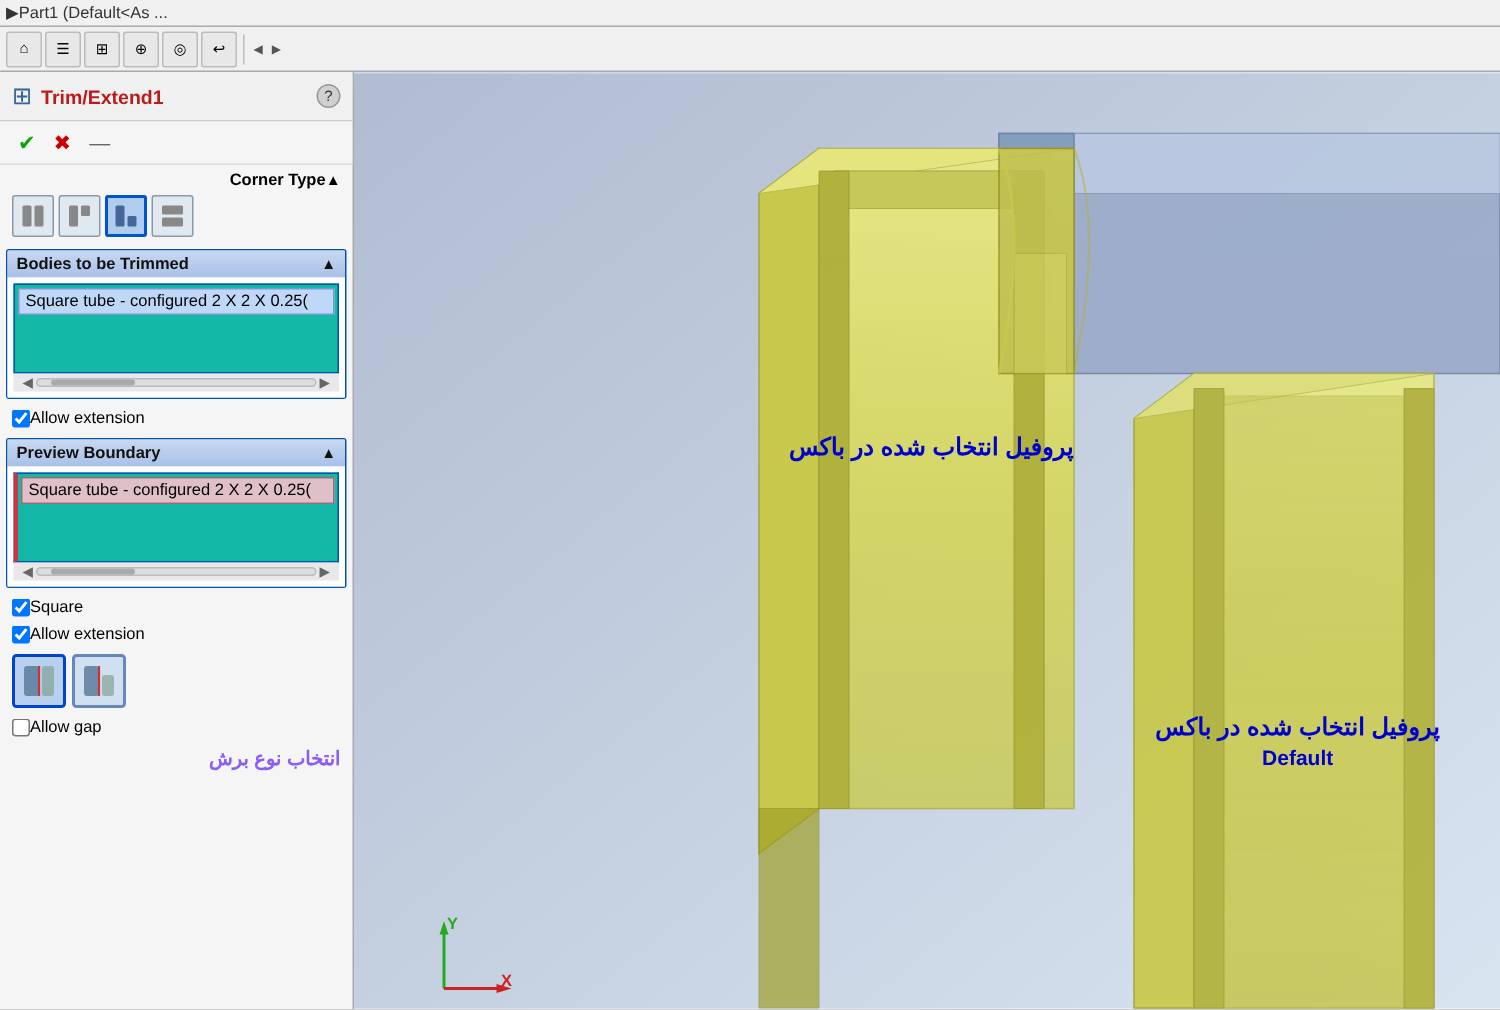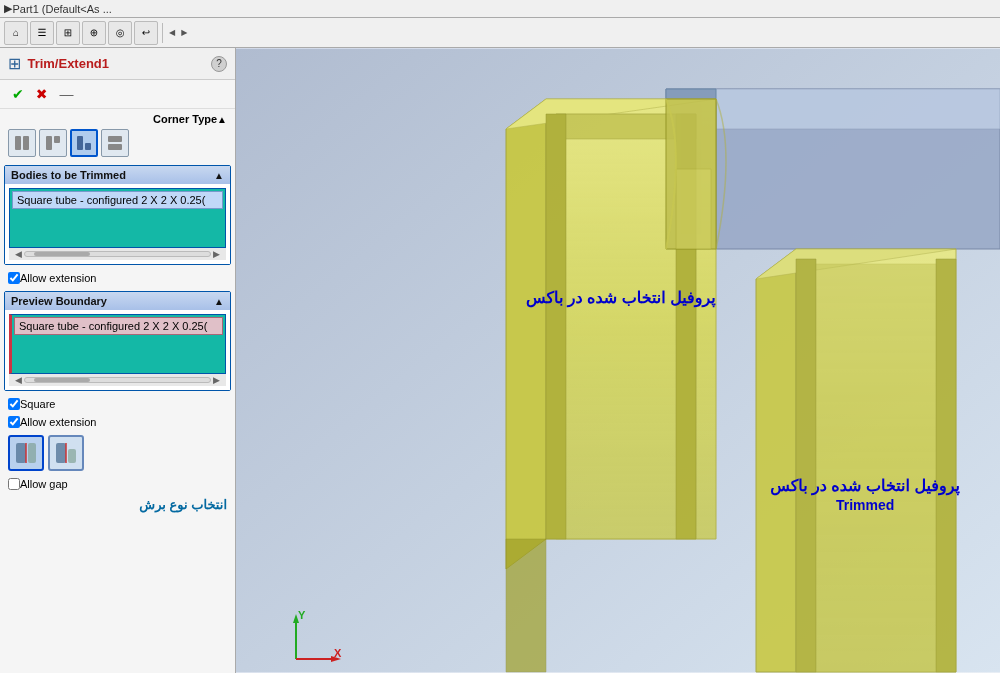--- a/index.html
+++ b/index.html
@@ -213,21 +213,21 @@
           <line x1="14" y1="4" x2="14" y2="24" stroke="#cc3333" stroke-width="1.5"></line>
         </svg>
       </div>
     </div>
 
     <div class="checkbox-row">
       <input type="checkbox" style="">
       <label>Allow gap</label>
     </div>
 
-    <div style="padding: 4px 8px; color: #0369a1; font-weight: bold; font-size: 13px; direction: rtl;">انتخاب نوع برش</div>
+    <div style="padding: 4px 8px; color: #8b5cf6; font-weight: bold; font-size: 13px; direction: rtl;">انتخاب نوع برش</div>
 
   </div>
 
   <div class="viewport">
     <svg viewBox="0 0 764 623" xmlns="http://www.w3.org/2000/svg" width="100%" height="100%">
 
       <defs>
         <linearGradient id="bgGrad" x1="0%" y1="0%" x2="100%" y2="100%">
           <stop offset="0%" style="stop-color:#b0bcd0;stop-opacity:1"></stop>
           <stop offset="100%" style="stop-color:#d8e4f0;stop-opacity:1"></stop>
@@ -313,18 +313,18 @@
     </svg>
 
     
     <div class="annotation" style="left: 290px; top: 240px;">
       <div style="font-size:16px;">پروفیل انتخاب شده در باکس</div>
     </div>
 
     
     <div class="annotation" style="right: 20px; bottom: 160px; left: auto; right: 40px;">
       <div style="font-size:16px;">پروفیل انتخاب شده در باکس</div>
-      <div style="font-size:14px;margin-top:2px;">Trimmed</div>
+      <div style="font-size:14px;margin-top:2px;">Default</div>
     </div>
 
   </div>
 
 </div>
 
 </body></html>

